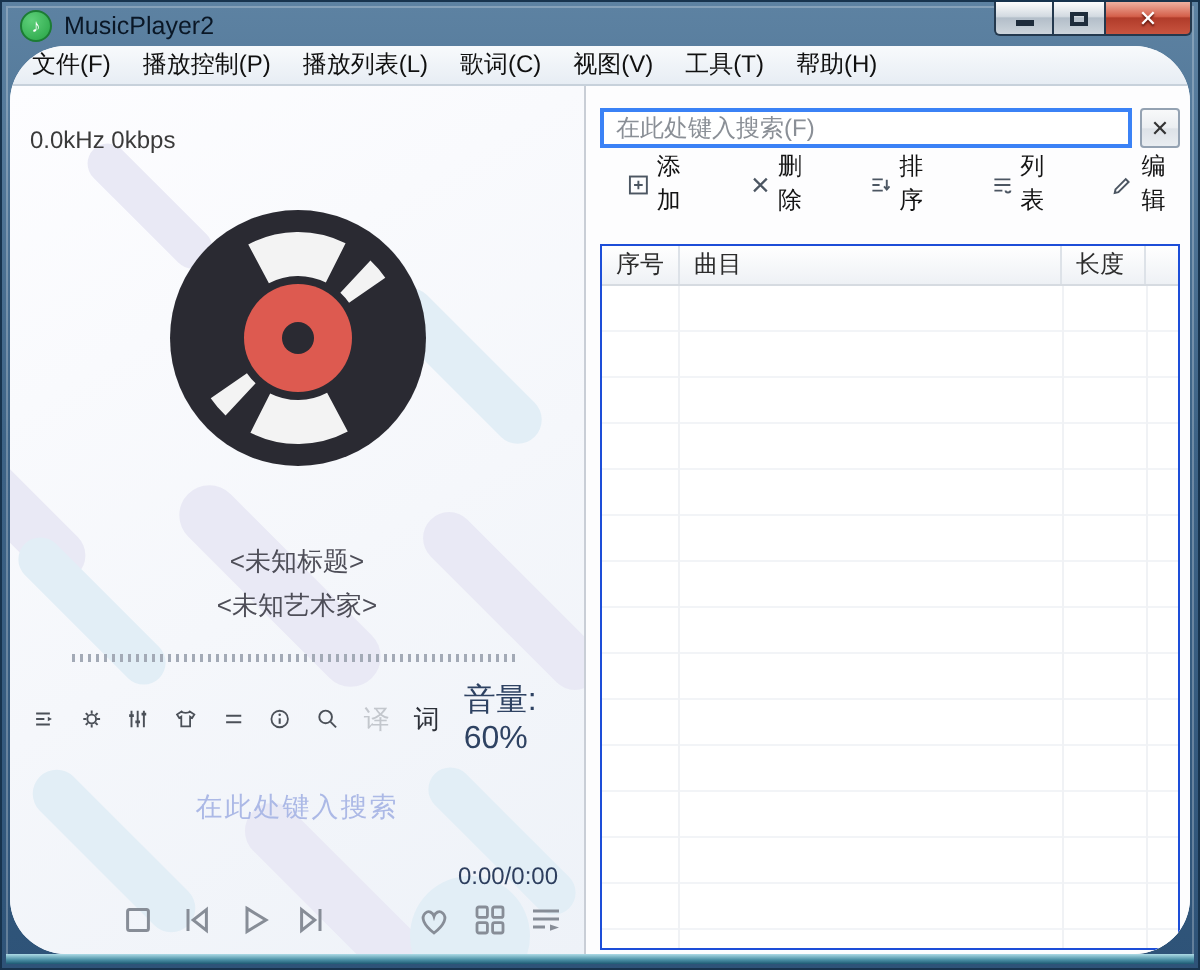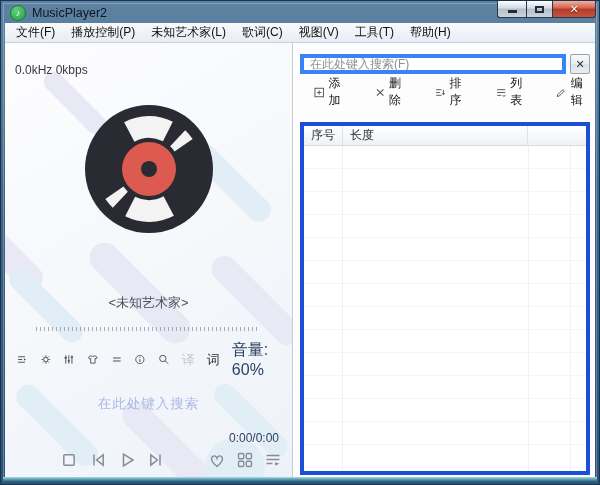--- a/index.html
+++ b/index.html
@@ -17,21 +17,21 @@
   .app-icon{width:14px;height:14px;border-radius:50%;background:radial-gradient(circle at 35% 30%,#5ed07a,#27a345);border:1px solid #1c7c34;color:#fff;font-size:9px;line-height:14px;text-align:center;flex:0 0 auto;}
   .caption{position:absolute;top:0;right:3px;display:flex;height:17px;}
   .cap-btn{box-sizing:border-box;border:1px solid #24394e;border-top:none;background:linear-gradient(180deg,#fdfdfd 0%,#d3dae1 45%,#b3bec9 50%,#cdd5dc 100%);display:flex;align-items:center;justify-content:center;}
   .cap-btn.min{width:29px;border-radius:0 0 0 3px;border-right:none;}
   .cap-btn.max{width:27px;}
   .cap-btn.close{width:43px;border-radius:0 0 3px 0;border-left:none;background:linear-gradient(180deg,#f0b0a0 0%,#d4604b 45%,#b13c2a 50%,#c8543f 100%);}
   .glyph-min{width:9px;height:3px;background:#1e2c3b;margin-top:5px;}
   .glyph-max{width:9px;height:7px;border:2px solid #1e2c3b;box-sizing:border-box;}
   .glyph-close{color:#fff;font-size:11px;font-weight:bold;text-shadow:0 1px 1px #5e150b;}
   
-  .main{position:absolute;top:22px;left:4px;right:4px;bottom:7px;background:#fff;overflow:hidden;}
+  .main{position:absolute;top:22px;left:4px;right:4px;bottom:7px;background:#fff;overflow:hidden;border-radius:28px;}
   .menubar{height:19px;background:linear-gradient(180deg,#f8fafc,#e7edf4);border-bottom:1px solid #c7d1db;display:flex;align-items:center;padding-left:3px;font-size:12px;color:#101010;}
   .menu-item{padding:0 8px;line-height:19px;}
   .content{position:absolute;top:20px;left:0;right:0;bottom:0;display:flex;}
   
   .left-panel{width:288px;flex:0 0 auto;position:relative;overflow:hidden;background:linear-gradient(150deg,#fdfdff 0%,#f5f7fb 55%,#eef2f8 100%);border-right:1px solid #c9ced6;box-sizing:border-box;}
   .caps{position:absolute;border-radius:30px;transform:rotate(-45deg);}
   .cap-lav{background:#e9e9f5;}
   .cap-blu{background:#e2eef6;}
   .status-line{position:absolute;top:4px;left:9px;font-size:12px;color:#2e2e2e;white-space:nowrap;}
   .status-state{color:#6a9a94;}
@@ -54,27 +54,27 @@
   .ctrl-right{display:flex;gap:8px;margin-left:auto;margin-right:9px;}
   .ctrl-ic{width:20px;height:20px;display:block;}
   
   .right-panel{flex:1;position:relative;background:#fdfdfe;box-sizing:border-box;padding:4px 5px 0 7px;}
   .pl-row1{display:flex;align-items:center;gap:6px;height:22px;}
   .pl-label{font-size:12px;color:#1e1e1e;flex:0 0 auto;}
   .pl-combo{width:112px;height:19px;box-sizing:border-box;border:1px solid #a9b0ba;background:#fff;font-size:12px;color:#222;line-height:17px;padding-left:6px;}
   .btn{box-sizing:border-box;border:1px solid #94a2b2;border-radius:2px;background:linear-gradient(180deg,#f8f9fa 0%,#ebeef1 50%,#dde2e7 52%,#e9edf1 100%);font-size:12px;color:#1c1c1c;display:flex;align-items:center;justify-content:center;}
   .media-lib{margin-left:auto;width:84px;height:21px;}
   .pl-row2{display:flex;align-items:center;gap:4px;height:20px;margin-top:7px;}
-  .search-input{flex:1;height:20px;box-sizing:border-box;border:4px solid #3b82f6;font-size:12px;padding:0 6px;color:#222;font-family:inherit;outline:none;background:#fff;}
+  .search-input{flex:1;height:20px;box-sizing:border-box;border:2px solid #3b82f6;font-size:12px;padding:0 6px;color:#222;font-family:inherit;outline:none;background:#fff;}
   .search-input::placeholder{color:#8a8f96;}
   .clear-btn{width:20px;height:20px;font-size:11px;color:#333;}
   .pl-toolbar{display:flex;align-items:center;gap:13px;height:18px;margin-top:9px;font-size:12px;color:#141414;}
   .pl-tool{display:flex;align-items:center;gap:4px;cursor:default;margin-left:14px;}
   .pl-tool svg{width:13px;height:13px;display:block;}
-  .pl-table{position:absolute;left:7px;right:5px;top:79px;bottom:2px;border:4px solid #1d4ed8;background:#fff;display:flex;flex-direction:column;}
+  .pl-table{position:absolute;left:7px;right:5px;top:79px;bottom:2px;border:1px solid #1d4ed8;background:#fff;display:flex;flex-direction:column;}
   .tbl-head{height:19px;flex:0 0 auto;display:grid;grid-template-columns:39px 1fr 42px 16px;background:linear-gradient(180deg,#ffffff,#eef1f5);border-bottom:1px solid #d6dbe1;font-size:12px;color:#2c2c2c;}
   .th{display:flex;align-items:center;padding-left:7px;border-right:1px solid #dde2e8;overflow:hidden;white-space:nowrap;}
   .th:last-child{border-right:none;}
   .tbl-body{flex:1;position:relative;background:repeating-linear-gradient(180deg,transparent 0 22px,#f2f4f7 22px 23px);}
   .col-line{position:absolute;top:0;bottom:0;width:1px;background:#f0f2f5;}
 </style>
 </head>
 <body>
 
 <div class="frame">
@@ -93,21 +93,21 @@
       </div>
     <div class="cap-btn close">
         <div class="glyph-close">✕</div>
       </div>
   </div>
 
   <div class="main">
     <div class="menubar">
       <span class="menu-item">文件(F)</span>
       <span class="menu-item">播放控制(P)</span>
-      <span class="menu-item">未知艺术家(L)</span>
+      <span class="menu-item">播放列表(L)</span>
       <span class="menu-item">歌词(C)</span>
       <span class="menu-item">视图(V)</span>
       <span class="menu-item">工具(T)</span>
       <span class="menu-item">帮助(H)</span>
     </div>
 
     <div class="content">
 
       <div class="left-panel">
 
@@ -127,20 +127,21 @@
         <svg class="record" width="140" height="140" viewBox="0 0 140 140">
           <circle cx="70" cy="70" r="64" fill="#2a2a32"></circle>
           <g stroke="#f3f3f3" stroke-width="22" fill="none">
             <circle cx="70" cy="70" r="42" stroke-dasharray="40 12 9 203" transform="rotate(-118 70 70)"></circle>
             <circle cx="70" cy="70" r="42" stroke-dasharray="40 12 9 203" transform="rotate(62 70 70)"></circle>
           </g>
           <circle cx="70" cy="70" r="27" fill="#dd5a50"></circle>
           <circle cx="70" cy="70" r="8" fill="#2a2a32"></circle>
         </svg>
 
+        <div class="track-title">&lt;未知标题&gt;</div>
         <div class="track-artist">&lt;未知艺术家&gt;</div>
 
         <div class="progress-dots"></div>
 
         <div class="icon-row">
           <svg class="tool-ic" viewBox="0 0 17 17" fill="none" stroke="#4b5058" stroke-width="1.4">
             <path d="M3 4.5h10M3 8.5h6M3 12.5h10"></path>
               <path d="M11.5 6.8l3 1.7-3 1.7z" fill="#4b5058" stroke="none"></path>
           </svg>
           <svg class="tool-ic" viewBox="0 0 17 17" fill="none" stroke="#4b5058" stroke-width="1.4">
@@ -250,20 +251,21 @@
             <svg viewBox="0 0 13 13" fill="none" stroke="#4c5662" stroke-width="1.2">
               <path d="M2.2 9.2L8.6 2.8l1.8 1.8-6.4 6.4-2.3.5z"></path>
             </svg>
             <span>编辑</span>
           </span>
         </div>
 
         <div class="pl-table">
           <div class="tbl-head">
             <div class="th">序号</div>
+            <div class="th">曲目</div>
             <div class="th">长度</div>
             <div class="th"></div>
           </div>
           <div class="tbl-body">
             <div class="col-line" style="left:38px;"></div>
             <div class="col-line" style="right:57px;"></div>
             <div class="col-line" style="right:15px;"></div>
           </div>
         </div>
       </div>

